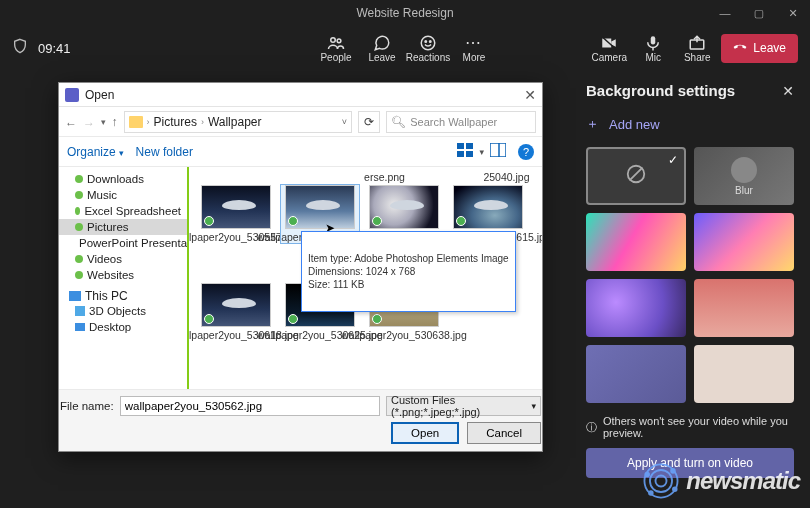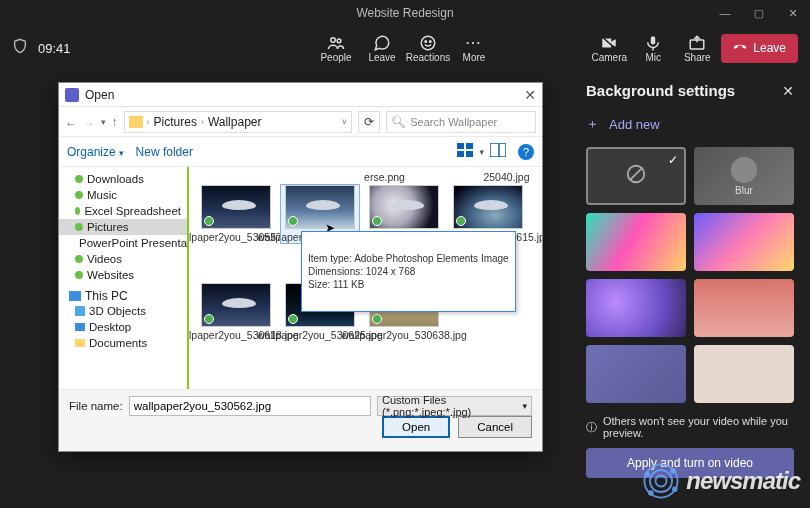--- a/index.html
+++ b/index.html
@@ -73,21 +73,21 @@
 
   .fd-files { flex: 1; padding: 4px 8px; position: relative; overflow: hidden; }
   .fd-row { display: flex; gap: 6px; margin-bottom: 4px; }
   .fd-item { width: 78px; display: flex; flex-direction: column; align-items: center; text-align: center; font-size: 10.5px; color: #333; position: relative; }
   .fd-item.sel { outline: 1px solid #7db3e8; background: #e4f1fc; }
   .fd-thumb { width: 70px; height: 44px; background: linear-gradient(180deg,#0a1020,#223355 60%,#445577); border: 1px solid #ccc; margin-bottom: 2px; position: relative; }
   .fd-thumb::after { content: ""; position: absolute; left: 20px; top: 14px; width: 34px; height: 10px; background: #cfd6df; border-radius: 50% 50% 50% 50% / 60% 60% 40% 40%; }
   .fd-ok { position: absolute; bottom: 2px; left: 2px; width: 10px; height: 10px; background: #4caf50; border-radius: 50%; border: 1px solid #fff; }
   .fd-tooltip { position: absolute; left: 112px; top: 64px; background: #fff; border: 1px solid #3b82f6; box-shadow: 2px 2px 4px rgba(0,0,0,.2); padding: 20px 6px; font-size: 10px; color: #333; line-height: 1.3; z-index: 3; white-space: nowrap; }
 
-  .fd-footer { height: 62px; border-top: 1px solid #eaeaea; padding: 6px 10px; display: flex; flex-direction: column; background: #f5f5f5; }
+  .fd-footer { height: 62px; border-top: 1px solid #eaeaea; padding: 6px 1px; display: flex; flex-direction: column; gap: 6px; background: #f5f5f5; }
   .fd-fn { display: flex; align-items: center; gap: 6px; }
   .fd-fn label { font-size: 11.5px; }
   .fd-fn input[type=text] { flex: 1; height: 20px; border: 1px solid #bbb; padding: 0 4px; font-size: 11.5px; }
   .fd-filter { height: 20px; border: 1px solid #bbb; background: #eaeaea; padding: 0 18px 0 4px; font-size: 11px; display: flex; align-items: center; position: relative; width: 155px; }
   .fd-filter::after { content: "▾"; position: absolute; right: 4px; font-size: 9px; }
   .fd-btns { display: flex; gap: 8px; justify-content: flex-end; }
   .fd-btns button { height: 22px; padding: 0 18px; font-size: 11.5px; border: 1px solid #888; background: #e6e6e6; }
   .fd-btns button.primary { border: 2px solid #0b62b5; background: #e6f0fa; }
 
   .watermark { position: absolute; right: 10px; bottom: 4px; color: rgba(255,255,255,.85); font-size: 24px; font-weight: 700; font-style: italic; letter-spacing: -1px; pointer-events: none; display: flex; align-items: center; gap: 2px; z-index: 5; }
@@ -311,24 +311,20 @@
           <span class="pcicon"></span>
           <span>This PC</span>
         </div>
       <div class="node">
           <span style="width:10px;height:10px;background:#4fa9e6"></span>
           <span>3D Objects</span>
         </div>
       <div class="node">
           <span style="width:10px;height:8px;background:#3b8ee0"></span>
           <span>Desktop</span>
-        </div>
-      <div class="node">
-          <span style="width:10px;height:8px;background:#ffd36b"></span>
-          <span>Documents</span>
         </div>
     </div>
 
     <div class="fd-files">
 
       <div style="display:flex;gap:6px;font-size:10.5px;color:#333;margin-bottom:2px;padding-left:160px">
         <span style="width:78px;text-align:center">erse.png</span>
         <span style="width:78px"></span>
         <span style="width:78px;text-align:center">25040.jpg</span>
       </div>

